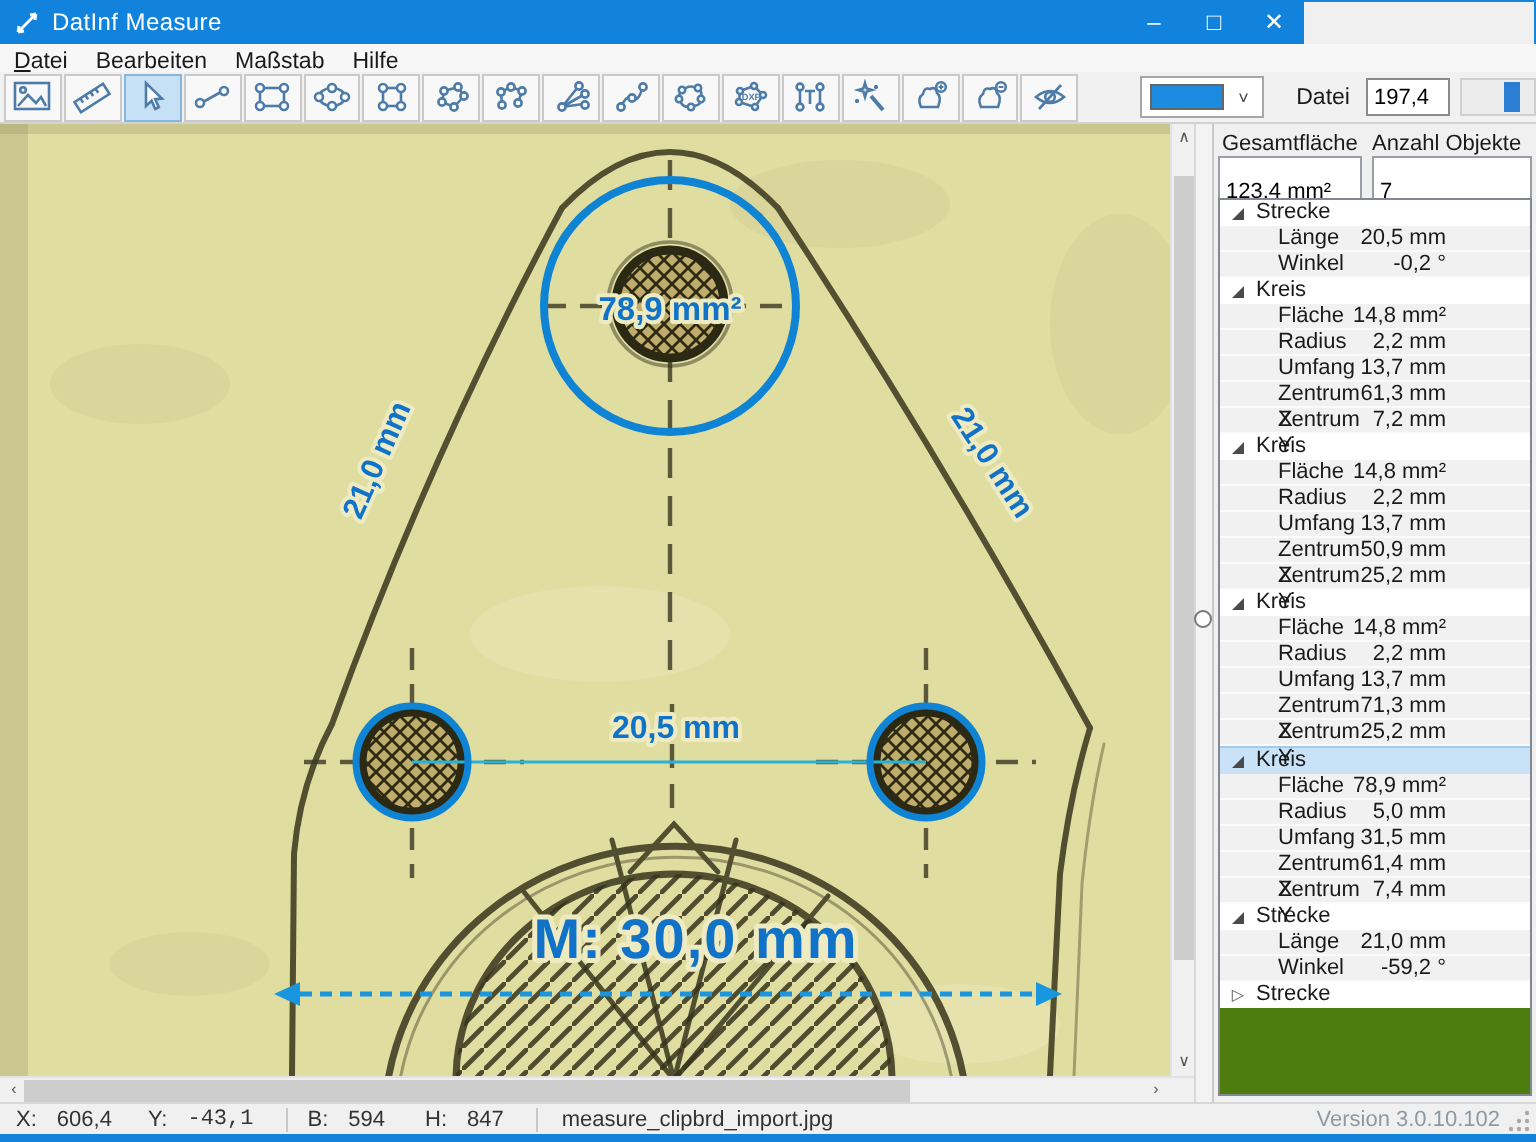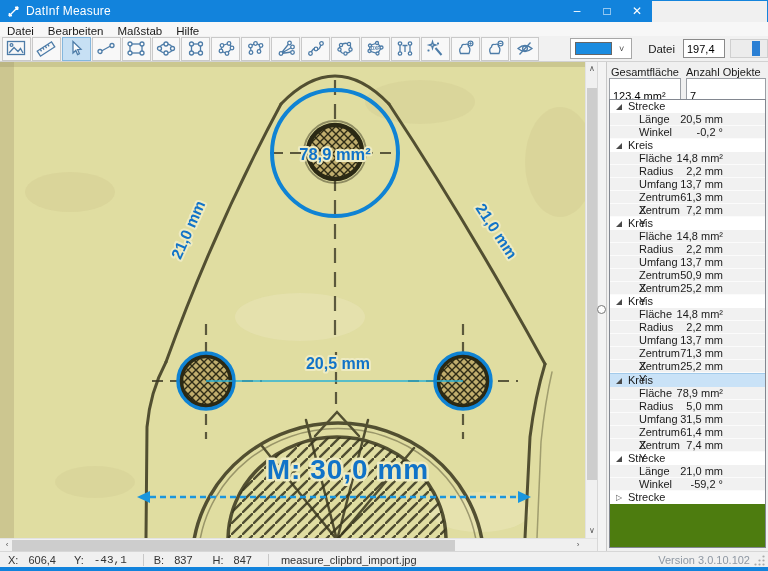--- a/index.html
+++ b/index.html
@@ -503,21 +503,21 @@
       </div>
   </div>
 
   <div id="statusbar">
     <span class="k" style="margin-left:8px;">X:</span>
     <span class="v" style="margin-left:10px;">606,4</span>
     <span class="k" style="margin-left:18px;">Y:</span>
     <span class="v" style="margin-left:10px;font-family:Liberation Mono, monospace;">-43,1</span>
     <span class="sep" style="margin-left:16px;"></span>
     <span class="k" style="margin-left:4px;">B:</span>
-    <span class="v" style="margin-left:10px;">837</span>
+    <span class="v" style="margin-left:10px;">594</span>
     <span class="k" style="margin-left:20px;">H:</span>
     <span class="v" style="margin-left:10px;">847</span>
     <span class="sep" style="margin-left:16px;"></span>
     <span class="v" style="margin-left:6px;">measure_clipbrd_import.jpg</span>
     <span id="version">Version 3.0.10.102</span>
     <svg width="12" height="12" style="margin-right:2px;">
       <g fill="#a9a9a9">
           <circle cx="9.5" cy="2.5" r="1.1"></circle>
           <circle cx="9.5" cy="6.5" r="1.1"></circle>
           <circle cx="9.5" cy="10.5" r="1.1"></circle>

